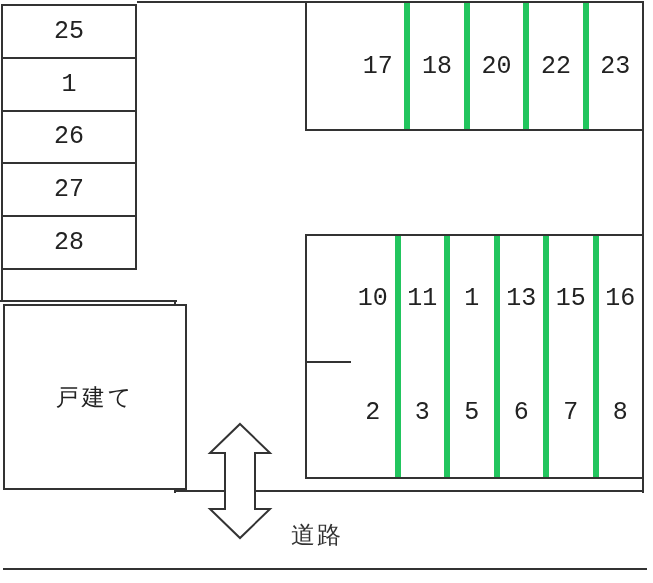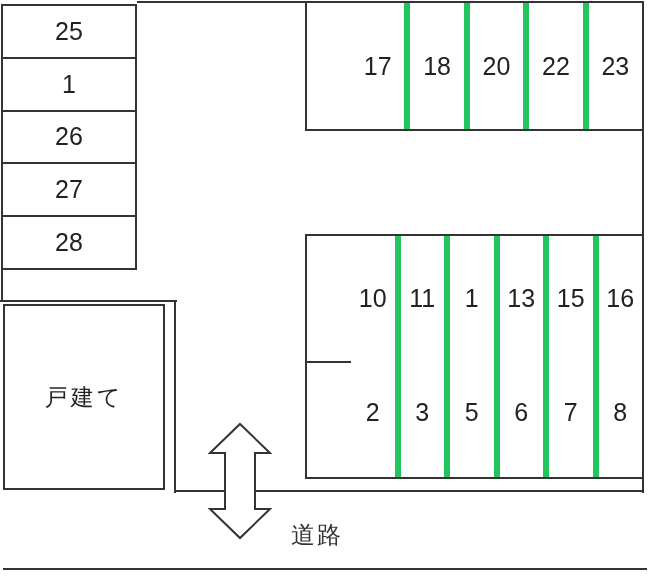--- a/index.html
+++ b/index.html
@@ -6,21 +6,21 @@
     margin: 0;
     padding: 0;
     background: #ffffff;
   }
   #diagram {
     position: relative;
     width: 653px;
     height: 583px;
     background: #ffffff;
     overflow: hidden;
-    font-family: Liberation Sans, sans-serif;
+    font-family: Liberation Mono, monospace;
     color: #222222;
   }
   .line { position: absolute; background: #333333; }
 
   
   #left-column {
     position: absolute;
     left: 1px; top: 4px;
     width: 136px; height: 266px;
     border: 2px solid #333333;
@@ -64,21 +64,21 @@
   #left-stub         { left: 1px;   top: 270px; width: 2px;   height: 32px; }
   #house-outer-top   { left: 0px;   top: 300px; width: 177px; height: 2px; }
   #house-outer-right { left: 174px; top: 300px; width: 2px;   height: 193px; }
   #strip-line        { left: 174px; top: 490px; width: 470px; height: 2px; }
   #road-line         { left: 3px;   top: 568px; width: 644px; height: 2px; }
 
   
   #house-box {
     position: absolute;
     left: 3px; top: 304px;
-    width: 162px; height: 186px;
+    width: 184px; height: 186px;
     border: 2px solid #333333;
     box-sizing: border-box;
     background: #ffffff;
     display: flex;
     align-items: center;
     justify-content: center;
   }
   #house-label {
     font-size: 23px;
     letter-spacing: 3px;

